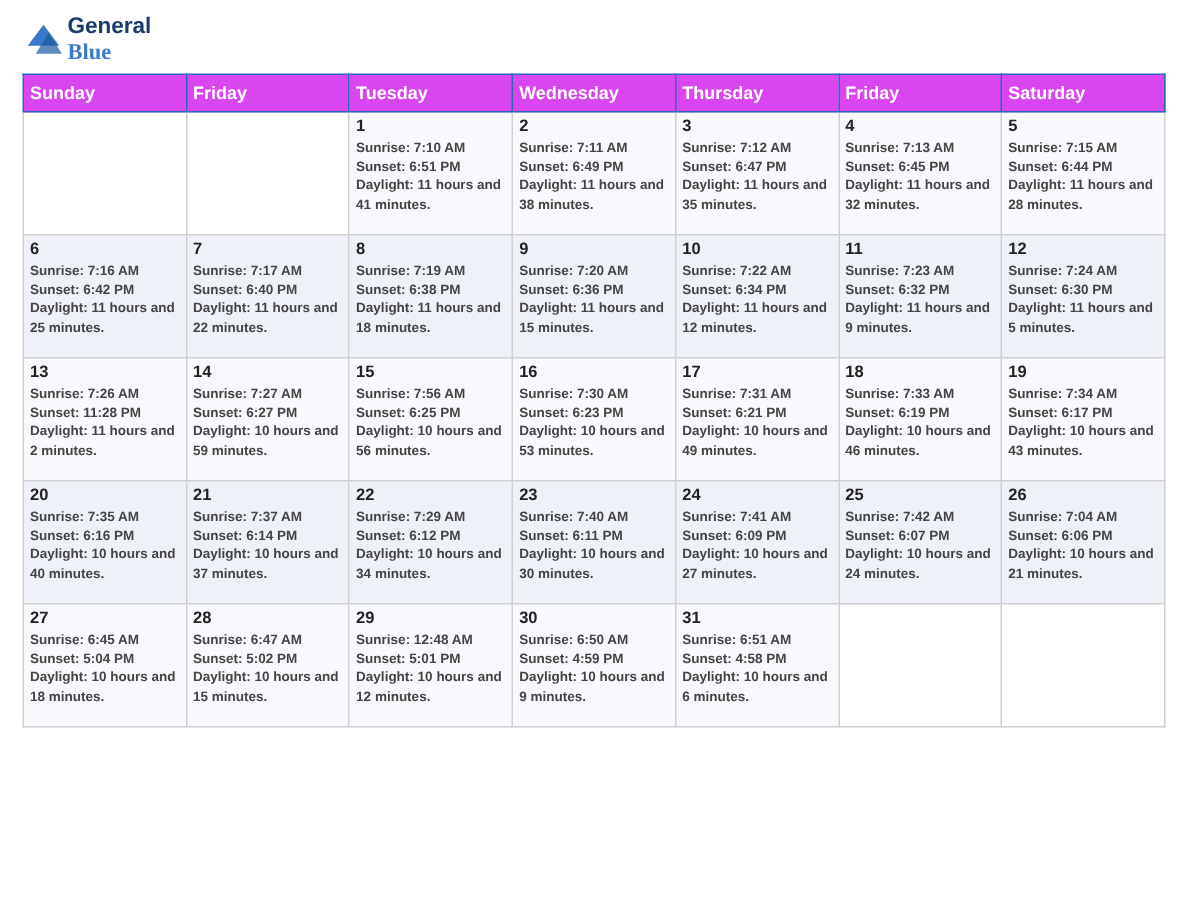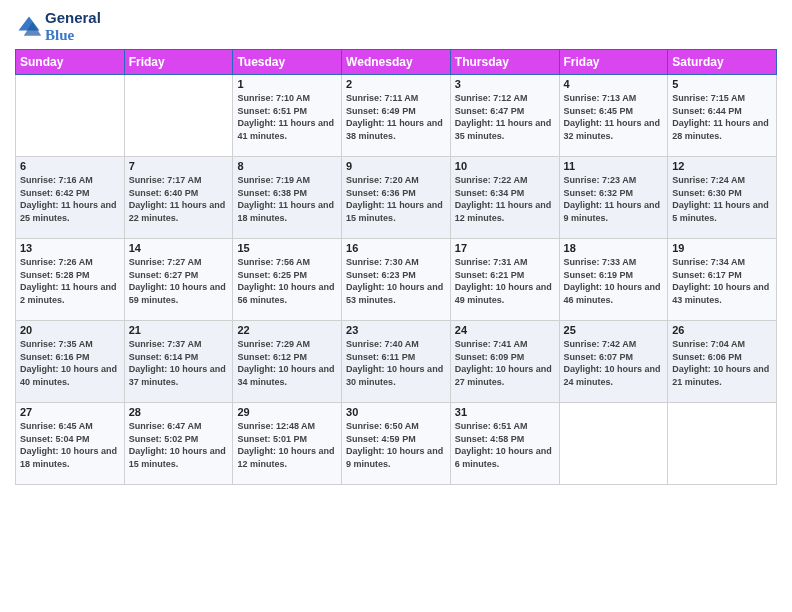--- a/index.html
+++ b/index.html
@@ -224,21 +224,21 @@
               <div>Sunset: 6:30 PM</div>
               <div>Daylight: 11 hours and 5 minutes.</div>
             </div>
           </td>
         </tr>
         <tr>
           <td>
             <span class="day-num">13</span>
             <div class="day-info">
               <div>Sunrise: 7:26 AM</div>
-              <div>Sunset: 5:28 PM</div>
+              <div>Sunset: 11:28 PM</div>
               <div>Daylight: 11 hours and 2 minutes.</div>
             </div>
           </td>
           <td>
             <span class="day-num">14</span>
             <div class="day-info">
               <div>Sunrise: 7:27 AM</div>
               <div>Sunset: 6:27 PM</div>
               <div>Daylight: 10 hours and 59 minutes.</div>
             </div>

